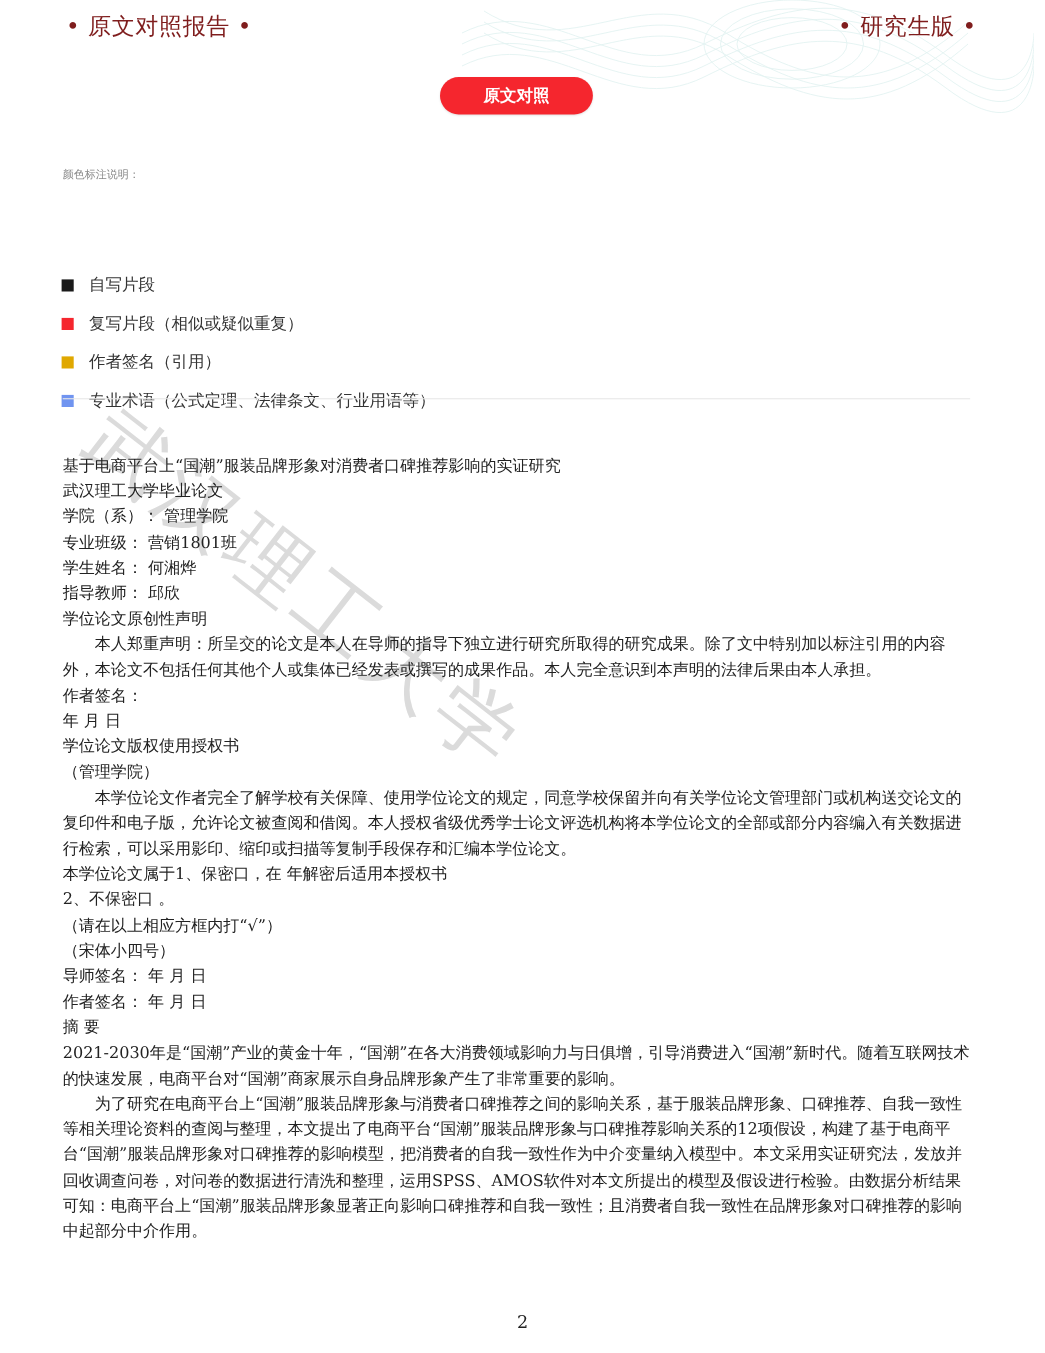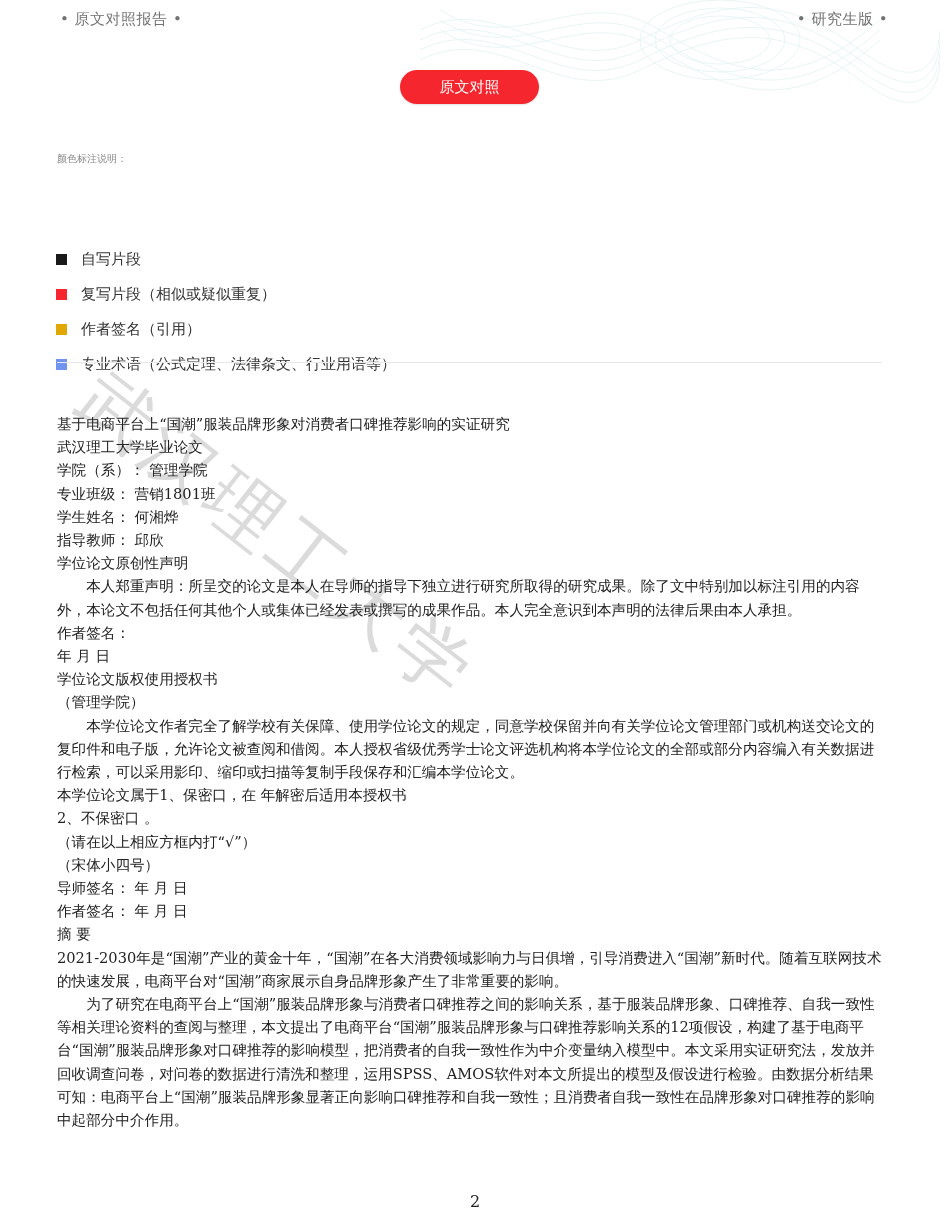--- a/index.html
+++ b/index.html
@@ -7,28 +7,28 @@
     width:950px; height:1230px; position:relative; overflow:hidden;
     background:#ffffff;
     font-family: "DejaVu Serif", "Liberation Serif", serif;
     color:#222;
   }
   .bg-pattern {
     position:absolute; left:420px; top:-30px; width:520px; height:190px;
     pointer-events:none; opacity:0.45;
   }
   .hdr-left, .hdr-right {
-    position:absolute; top:10px; font-size:15px; color:#737373; letter-spacing:0.5px;text-align:center;
+    position:absolute; top:10px; font-size:21px; color:#7f1d1d; letter-spacing:0.5px;text-align:center;
   }
   .hdr-left { left:60px; }
   .hdr-right { right:62px; }
   .pill {
     position:absolute; left:400px; top:70px; width:139px; height:34px;
     border-radius:17px; background:#f5262e; color:#fff; font-size:15px;
-    font-family:"DejaVu Sans","Liberation Sans",sans-serif; font-weight:normal;
+    font-family:"DejaVu Sans","Liberation Sans",sans-serif; font-weight:bold;
     display:flex; align-items:center; justify-content:center;
     box-shadow:0 1px 2px rgba(0,0,0,0.12);
   }
   .legend-title {
     position:absolute; left:57px; top:152px; font-size:10px; color:#888;
   }
   .legend-list { position:absolute; left:56px; top:196px;margin-top:46px; }
   .legend-item {
     display:flex; align-items:center; height:35px; font-size:15px; color:#333;
   }

